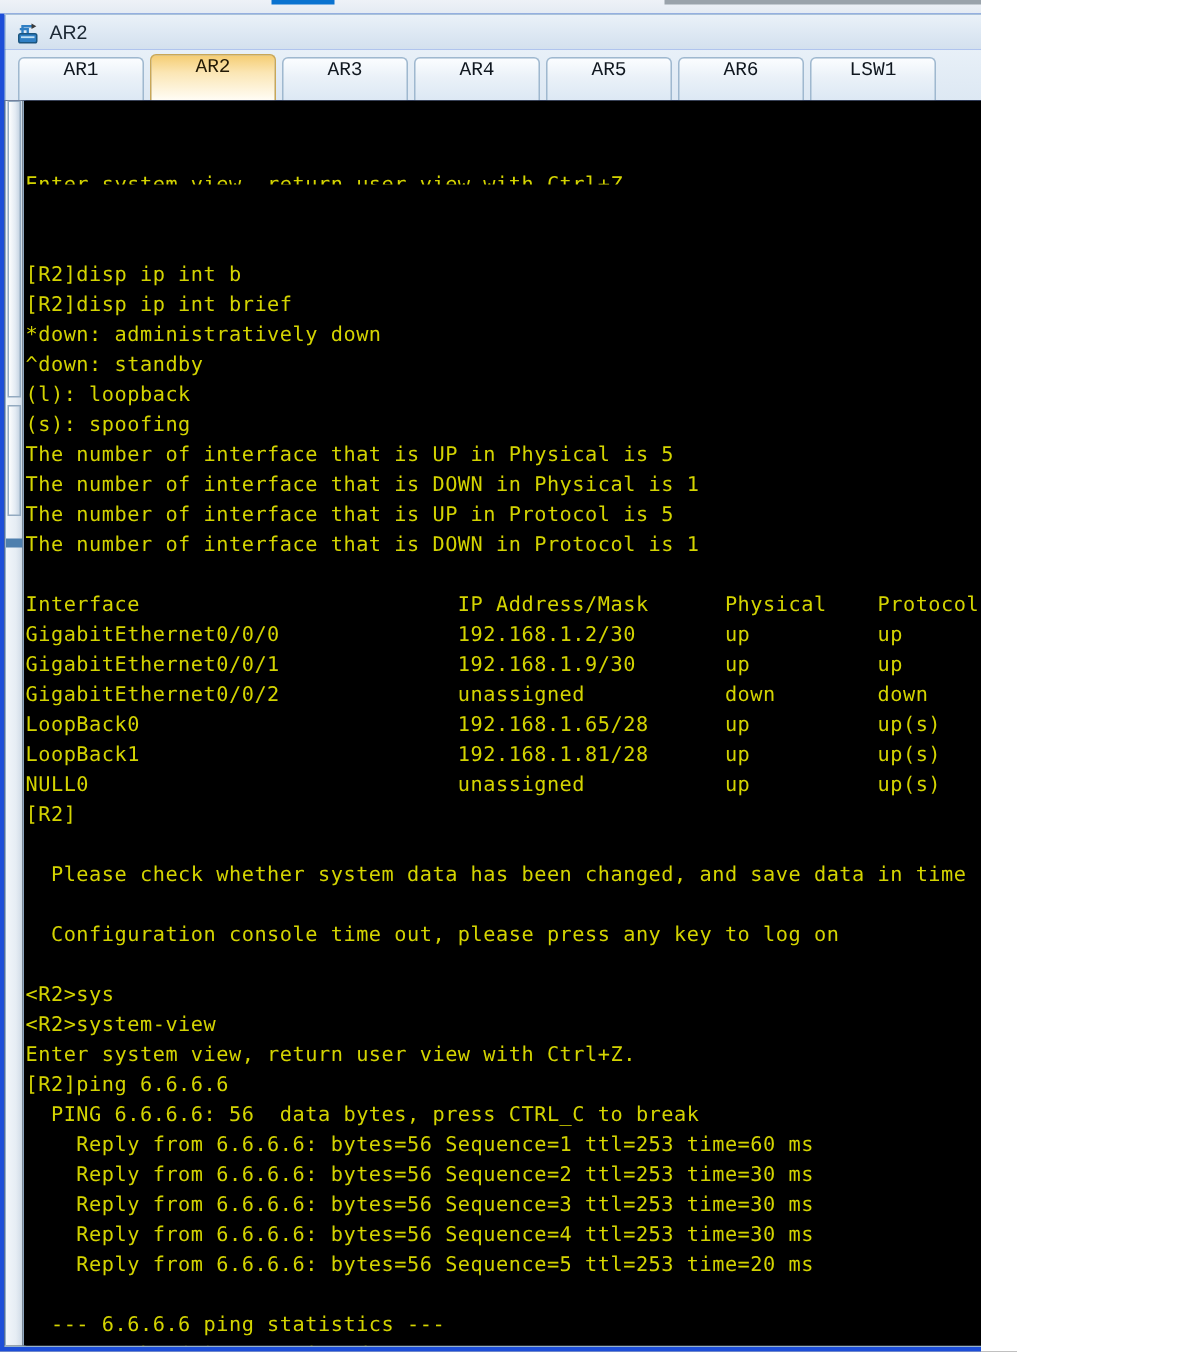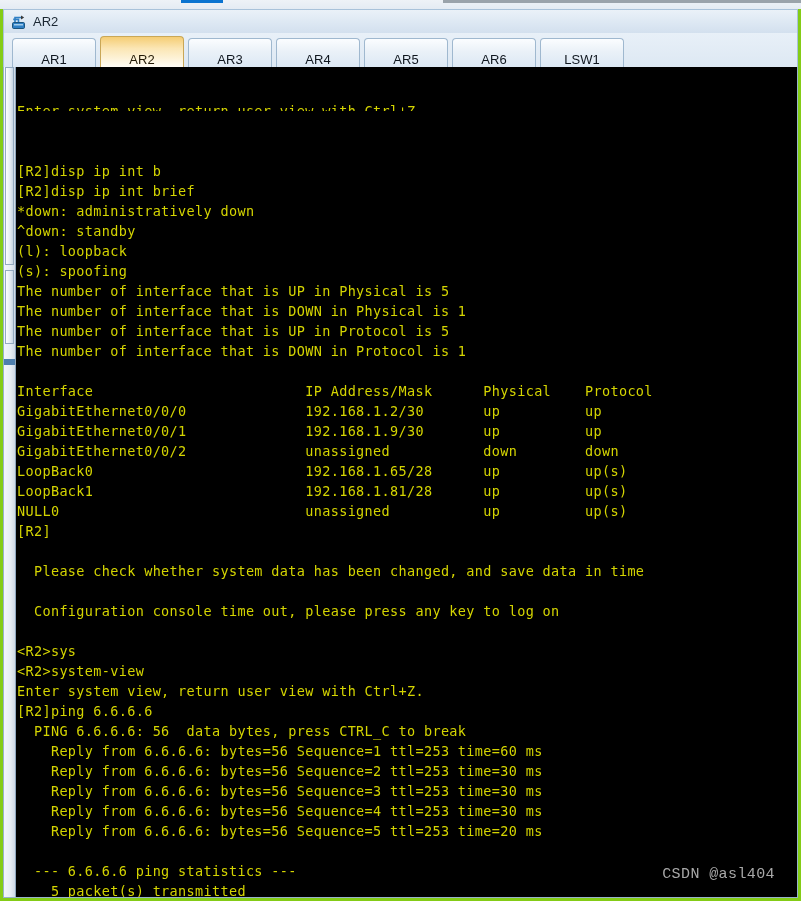--- a/index.html
+++ b/index.html
@@ -10,23 +10,23 @@
   }
   body {
     width: 801px;
     height: 901px;
     overflow: hidden;
     font-family: "Liberation Sans", sans-serif;
   }
 
   #app {
     position: relative;
-    width: 801px;
+    width: 654px;
     height: 901px;
-    background: #84cc16;
+    background: #1d4ed8;
     overflow: hidden;
   }
 
   
   .bg-strip {
     position: absolute;
     top: 0; left: 0;
     width: 801px;
     height: 9px;
     background: linear-gradient(to bottom, #eef2f7 0%, #e4ebf3 100%);
@@ -91,27 +91,27 @@
   }
   .tab {
     height: 29px;
     min-width: 84px;
     margin-right: 4px;
     border: 1px solid #9fb8cf;
     border-bottom: none;
     border-radius: 4px 4px 0 0;
     background: linear-gradient(to bottom, #fbfdff 0%, #eaf1f8 45%, #dce8f4 100%);
     display: flex;
-    align-items: flex-end;
+    align-items: flex-start;
     justify-content: center;
     font-size: 13px;
     color: #10171f;
     box-sizing: border-box;
     cursor: pointer;
-    font-family: Liberation Sans, sans-serif;
+    font-family: Liberation Mono, monospace;
     margin-top: 12px;
   }
   .tab.active {
     background: linear-gradient(to bottom, #f5cd74 0%, #fbe6b4 38%, #fffdf6 100%);
     border-color: #c9a757;
     height: 31px;
     color: #231a06;
   }
 
   
@@ -161,21 +161,21 @@
     width: 780px;
     height: 831px;
     background: #000000;
     color: #d4d400;
     font-family: "DejaVu Sans Mono", "Liberation Mono", monospace;
     font-size: 13.5px;
     line-height: 20px;
     white-space: pre;
     overflow: hidden;
     letter-spacing: 0.35px;
-    padding-top: 4px;
+    padding-top: 16px;
     box-sizing: border-box;
   }
   .term .line {
     height: 20px;
     white-space: pre;
   }
   .term .line.clipped {
     height: 10px;
     overflow: hidden;
     line-height: 20px;

